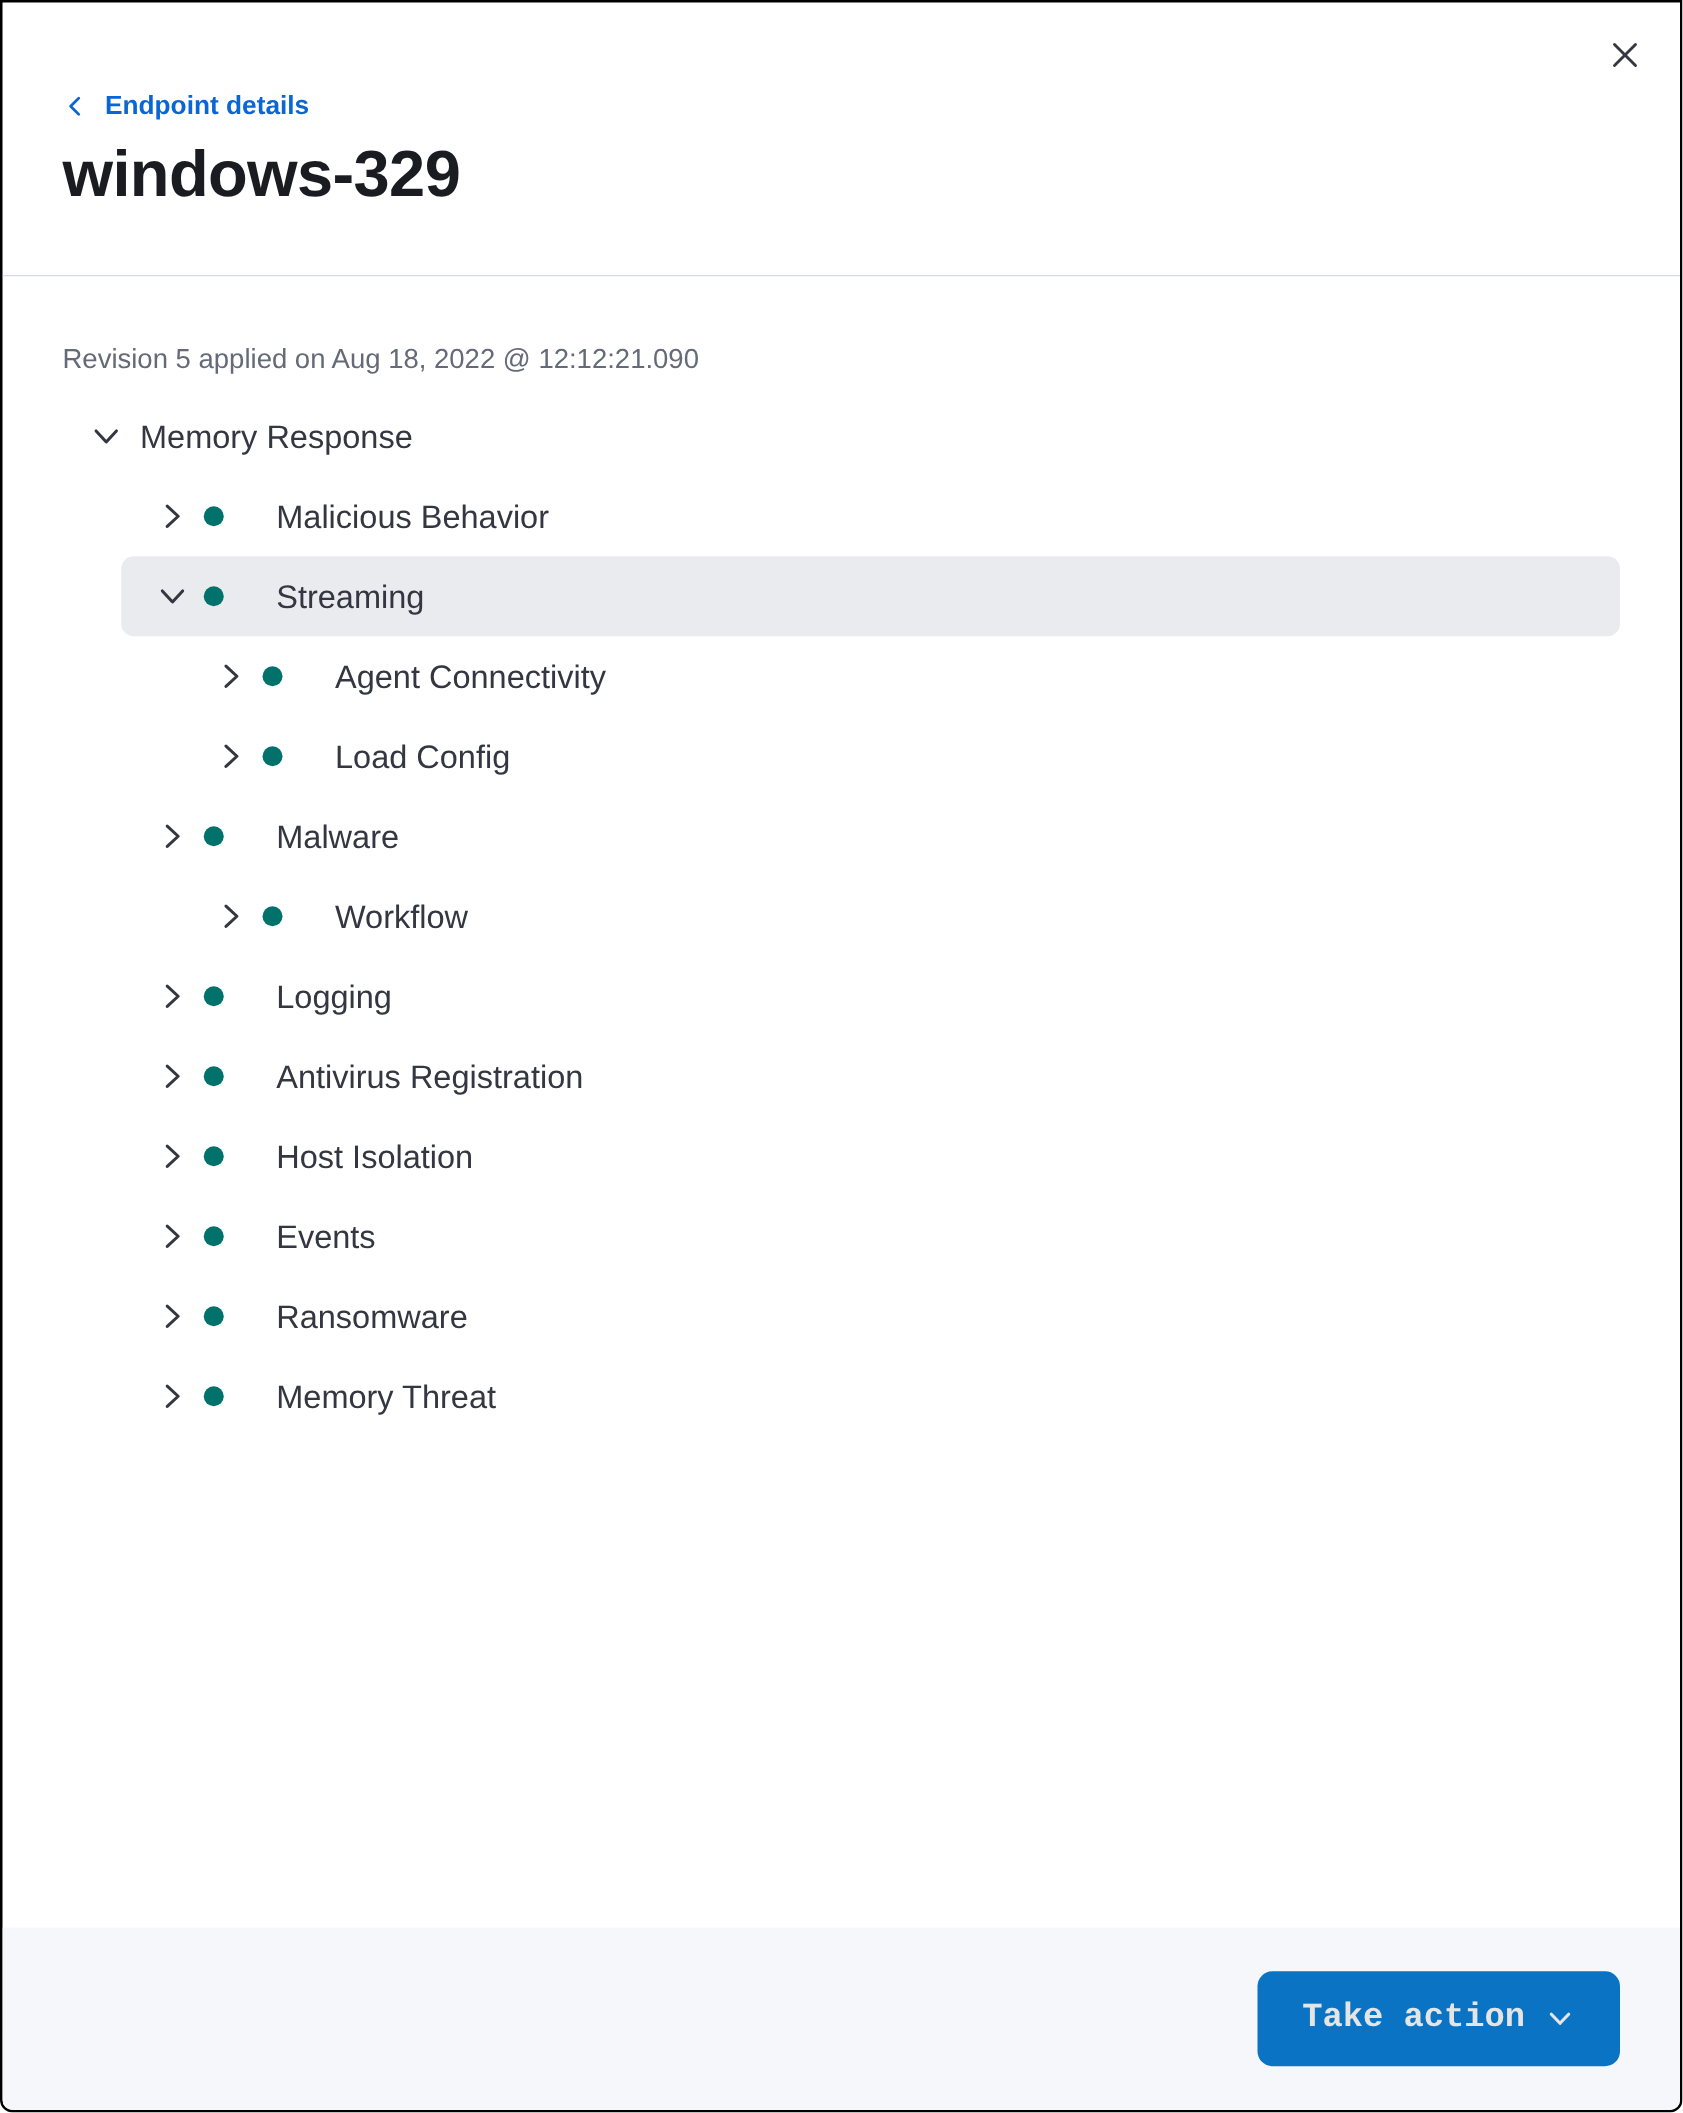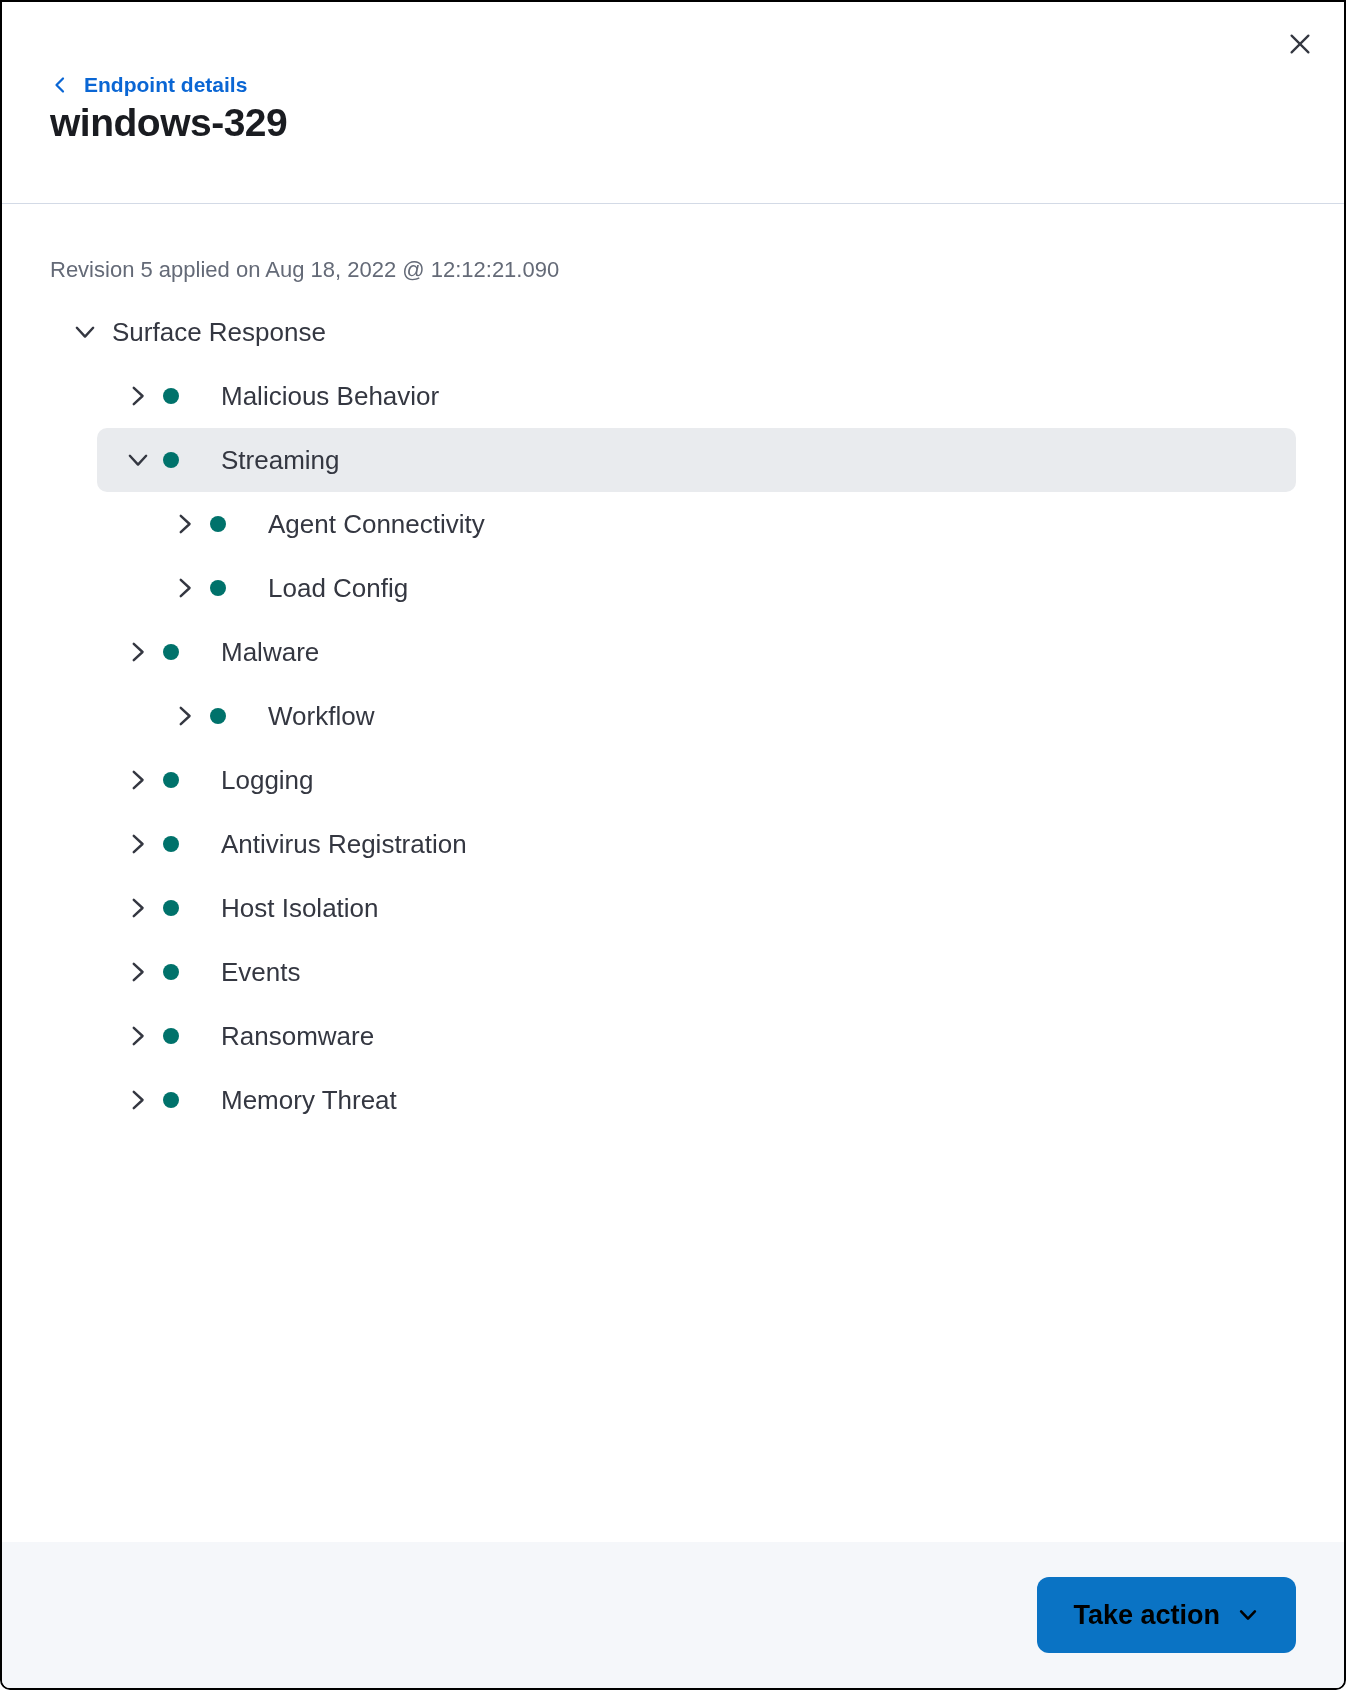--- a/index.html
+++ b/index.html
@@ -37,22 +37,22 @@
     border-bottom:1px solid var(--divider);
   }
   .back-link{
     display:inline-flex;align-items:center;gap:14px;
     color:var(--accent-blue);
     font-size:21px;font-weight:700;line-height:26px;
     text-decoration:none;cursor:pointer;
   }
   .back-link svg{display:block;}
   .page-title{
-    margin-top:0;
-    font-size:39px;font-weight:700;line-height:48px;
+    margin-top:16px;
+    font-size:52px;font-weight:700;line-height:48px;
     color:var(--title-color);
     letter-spacing:-0.5px;
   }
   .close-btn{
     position:absolute;top:24px;right:26px;
     width:36px;height:36px;
     background:transparent;border:none;cursor:pointer;
     display:flex;align-items:center;justify-content:center;
     color:var(--text-color);
     border-radius:6px;
@@ -102,22 +102,22 @@
   .flyout-footer{
     flex:0 0 146px;
     background:var(--footer-bg);
     display:flex;align-items:center;justify-content:flex-end;
     padding:0 48px;
   }
   .take-action-btn{
     display:inline-flex;align-items:center;gap:16px;
     height:76px;padding:0 36px;
     background:var(--button-blue);
-    color:#000000;border:none;border-radius:12px;
-    font-family:Liberation Sans, sans-serif;
+    color:#e5e5e5;border:none;border-radius:12px;
+    font-family:Liberation Mono, monospace;
     font-size:27px;font-weight:700;
     cursor:pointer;
   }
   .take-action-btn svg{display:block;}
 </style>
 </head>
 <body>
 
 <div class="modal">
 
@@ -144,21 +144,21 @@
   <main class="flyout-body">
     <p class="revision-note">Revision 5 applied on Aug 18, 2022 @ 12:12:21.090</p>
 
     <div class="tree">
       <div class="row root">
         <span class="caret down">
           <svg width="26" height="26" viewBox="0 0 16 16" fill="none" stroke="currentColor" stroke-width="1.5" stroke-linecap="round" stroke-linejoin="round">
             <path d="M5.4 3 L10.8 8 L5.4 13"></path>
           </svg>
         </span>
-        <span class="label">Surface Response</span>
+        <span class="label">Memory Response</span>
       </div>
       <div class="children">
           <div class="row level-1">
     <span class="caret">
       <svg width="26" height="26" viewBox="0 0 16 16" fill="none" stroke="currentColor" stroke-width="1.5" stroke-linecap="round" stroke-linejoin="round">
         <path d="M5.4 3 L10.8 8 L5.4 13"></path>
       </svg>
     </span>
     <span class="dot"></span>
     <span class="label">Malicious Behavior</span>

